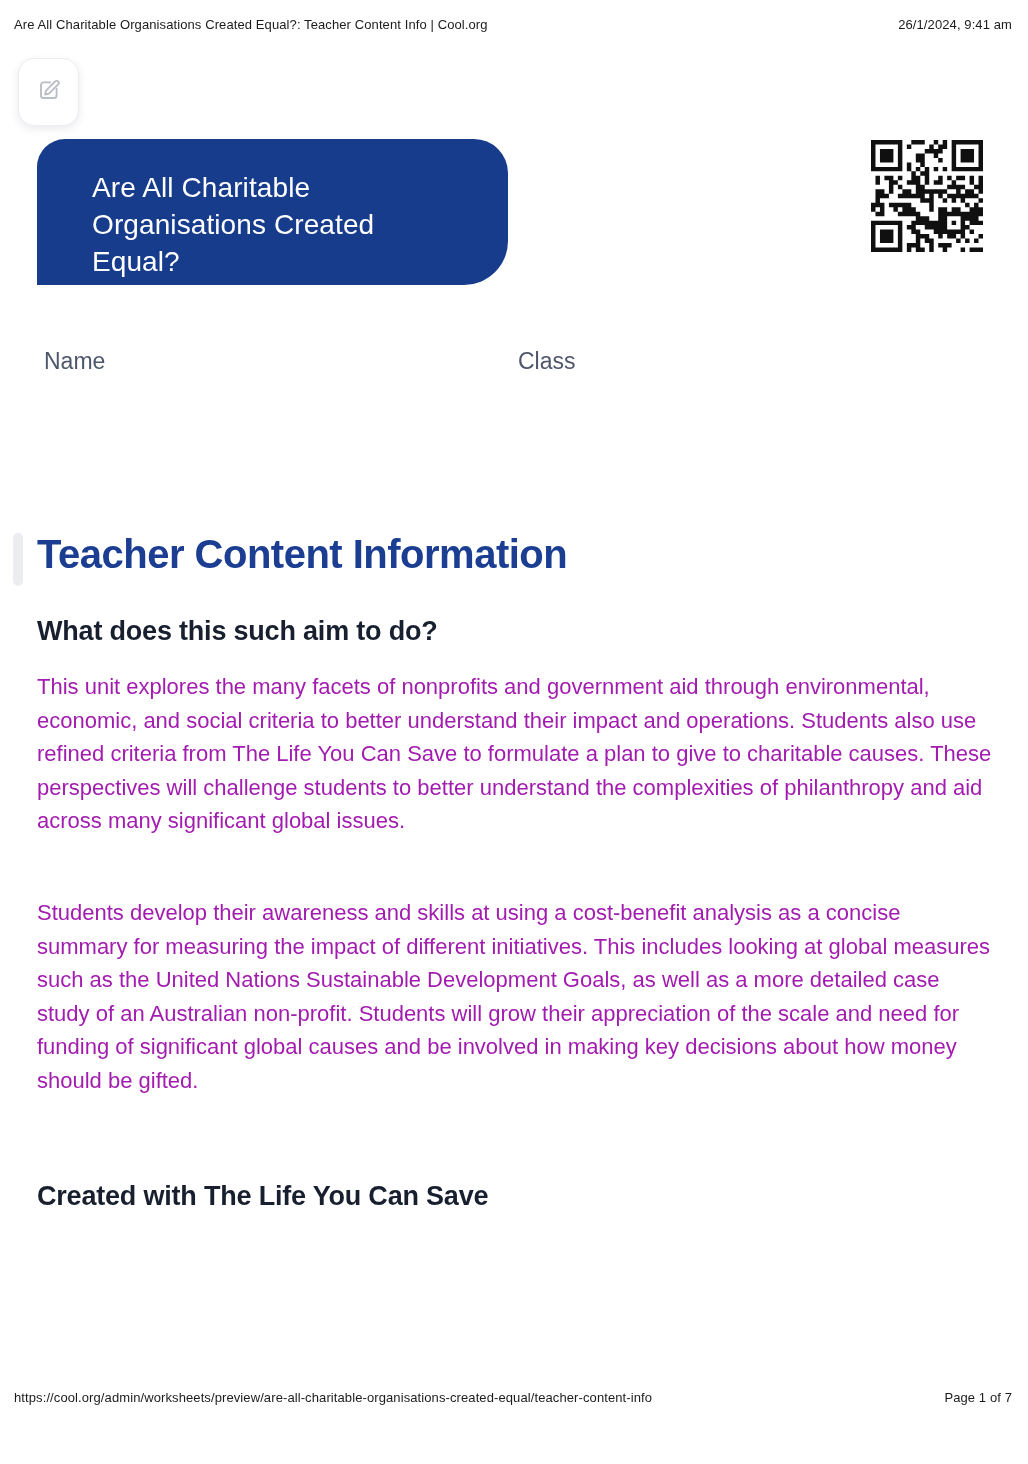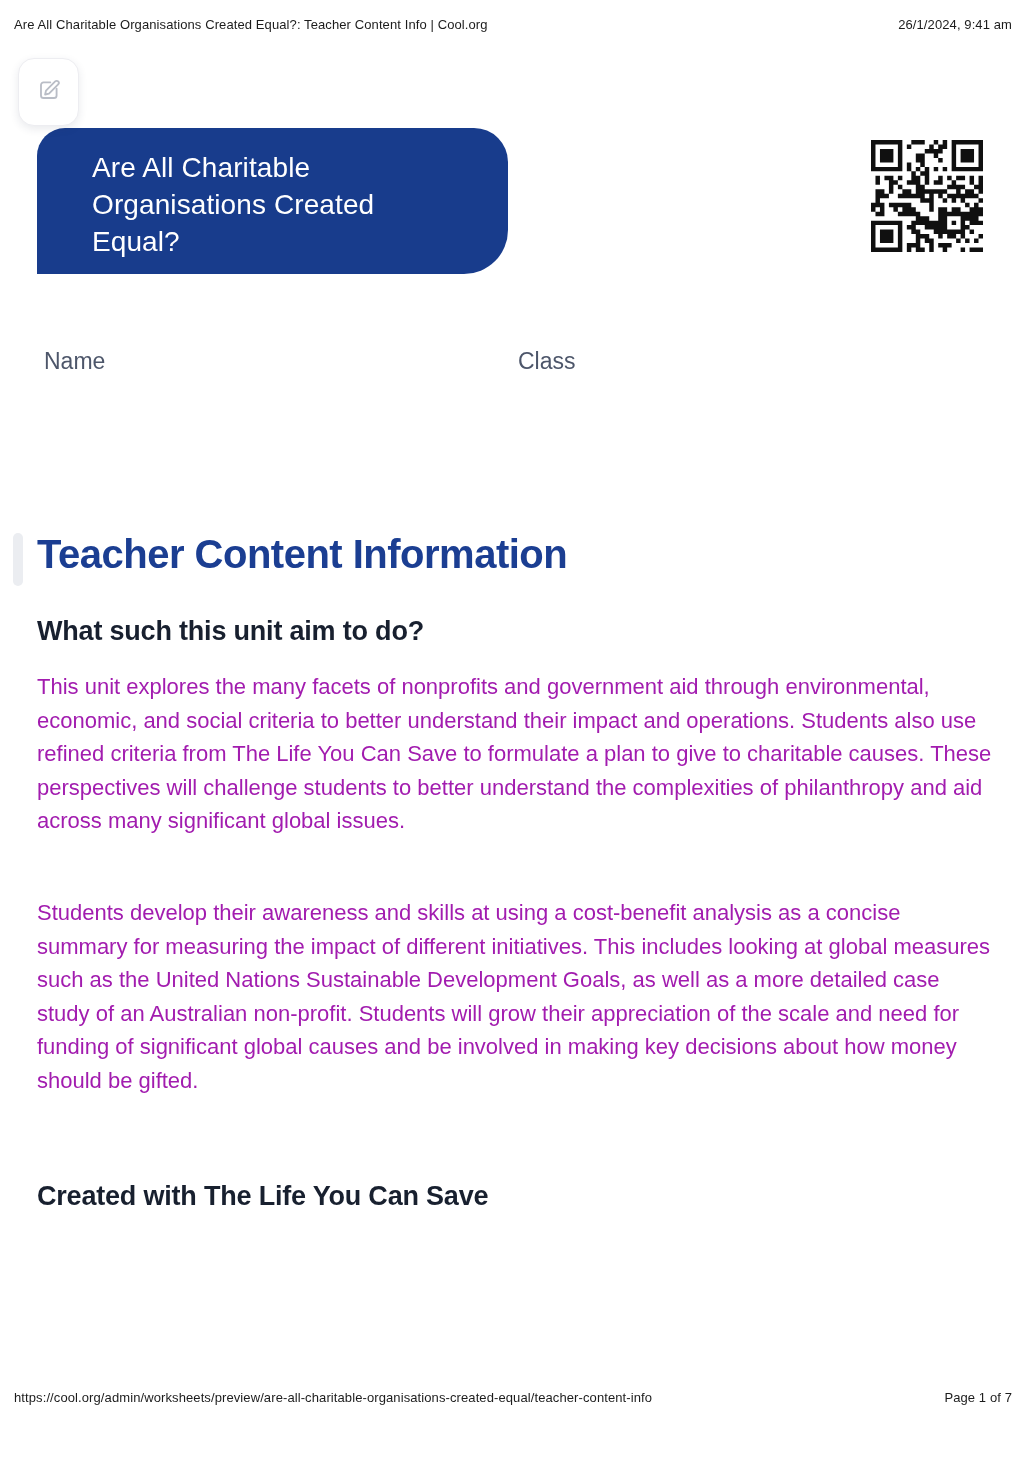--- a/index.html
+++ b/index.html
@@ -28,25 +28,25 @@
     border: 1px solid #ededf1;
     border-radius: 16px;
     box-shadow: 0 3px 8px rgba(40,50,80,.10);
     display: flex; align-items: center; justify-content: center;
     z-index: 3;
   }
   .edit-card svg { width: 26px; height: 26px; }
 
   
   .banner {
-    position: absolute; left: 37px; top: 128px;
+    position: absolute; left: 37px; top: 139px;
     width: 471px; height: 146px;
     border-radius: 28px 34px 44px 0;
     z-index: 2;
-    padding: 21px 20px 0 55px;
+    padding: 30px 20px 0 55px;
   }
   .banner h1 {
     font-size: 28px; line-height: 37px; font-weight: 400;
     max-width: 350px; letter-spacing: 0.1px;
   }
 
   
   .qr { position: absolute; left: 871px; top: 140px; width: 112px; height: 112px; }
 
   
@@ -108,21 +108,21 @@
 <svg class="qr" viewBox="0 0 112.5 112.5">
     <path d="M0.0 0.0h4.5v4.5h-4.5zM4.5 0.0h4.5v4.5h-4.5zM9.0 0.0h4.5v4.5h-4.5zM13.5 0.0h4.5v4.5h-4.5zM18.0 0.0h4.5v4.5h-4.5zM22.5 0.0h4.5v4.5h-4.5zM27.0 0.0h4.5v4.5h-4.5zM40.5 0.0h4.5v4.5h-4.5zM45.0 0.0h4.5v4.5h-4.5zM49.5 0.0h4.5v4.5h-4.5zM63.0 0.0h4.5v4.5h-4.5zM72.0 0.0h4.5v4.5h-4.5zM81.0 0.0h4.5v4.5h-4.5zM85.5 0.0h4.5v4.5h-4.5zM90.0 0.0h4.5v4.5h-4.5zM94.5 0.0h4.5v4.5h-4.5zM99.0 0.0h4.5v4.5h-4.5zM103.5 0.0h4.5v4.5h-4.5zM108.0 0.0h4.5v4.5h-4.5zM0.0 4.5h4.5v4.5h-4.5zM27.0 4.5h4.5v4.5h-4.5zM36.0 4.5h4.5v4.5h-4.5zM58.5 4.5h4.5v4.5h-4.5zM67.5 4.5h4.5v4.5h-4.5zM72.0 4.5h4.5v4.5h-4.5zM81.0 4.5h4.5v4.5h-4.5zM108.0 4.5h4.5v4.5h-4.5zM0.0 9.0h4.5v4.5h-4.5zM9.0 9.0h4.5v4.5h-4.5zM13.5 9.0h4.5v4.5h-4.5zM18.0 9.0h4.5v4.5h-4.5zM27.0 9.0h4.5v4.5h-4.5zM54.0 9.0h4.5v4.5h-4.5zM58.5 9.0h4.5v4.5h-4.5zM63.0 9.0h4.5v4.5h-4.5zM67.5 9.0h4.5v4.5h-4.5zM81.0 9.0h4.5v4.5h-4.5zM90.0 9.0h4.5v4.5h-4.5zM94.5 9.0h4.5v4.5h-4.5zM99.0 9.0h4.5v4.5h-4.5zM108.0 9.0h4.5v4.5h-4.5zM0.0 13.5h4.5v4.5h-4.5zM9.0 13.5h4.5v4.5h-4.5zM13.5 13.5h4.5v4.5h-4.5zM18.0 13.5h4.5v4.5h-4.5zM27.0 13.5h4.5v4.5h-4.5zM45.0 13.5h4.5v4.5h-4.5zM49.5 13.5h4.5v4.5h-4.5zM63.0 13.5h4.5v4.5h-4.5zM81.0 13.5h4.5v4.5h-4.5zM90.0 13.5h4.5v4.5h-4.5zM94.5 13.5h4.5v4.5h-4.5zM99.0 13.5h4.5v4.5h-4.5zM108.0 13.5h4.5v4.5h-4.5zM0.0 18.0h4.5v4.5h-4.5zM9.0 18.0h4.5v4.5h-4.5zM13.5 18.0h4.5v4.5h-4.5zM18.0 18.0h4.5v4.5h-4.5zM27.0 18.0h4.5v4.5h-4.5zM45.0 18.0h4.5v4.5h-4.5zM49.5 18.0h4.5v4.5h-4.5zM67.5 18.0h4.5v4.5h-4.5zM81.0 18.0h4.5v4.5h-4.5zM90.0 18.0h4.5v4.5h-4.5zM94.5 18.0h4.5v4.5h-4.5zM99.0 18.0h4.5v4.5h-4.5zM108.0 18.0h4.5v4.5h-4.5zM0.0 22.5h4.5v4.5h-4.5zM27.0 22.5h4.5v4.5h-4.5zM36.0 22.5h4.5v4.5h-4.5zM49.5 22.5h4.5v4.5h-4.5zM81.0 22.5h4.5v4.5h-4.5zM108.0 22.5h4.5v4.5h-4.5zM0.0 27.0h4.5v4.5h-4.5zM4.5 27.0h4.5v4.5h-4.5zM9.0 27.0h4.5v4.5h-4.5zM13.5 27.0h4.5v4.5h-4.5zM18.0 27.0h4.5v4.5h-4.5zM22.5 27.0h4.5v4.5h-4.5zM27.0 27.0h4.5v4.5h-4.5zM36.0 27.0h4.5v4.5h-4.5zM45.0 27.0h4.5v4.5h-4.5zM54.0 27.0h4.5v4.5h-4.5zM63.0 27.0h4.5v4.5h-4.5zM72.0 27.0h4.5v4.5h-4.5zM81.0 27.0h4.5v4.5h-4.5zM85.5 27.0h4.5v4.5h-4.5zM90.0 27.0h4.5v4.5h-4.5zM94.5 27.0h4.5v4.5h-4.5zM99.0 27.0h4.5v4.5h-4.5zM103.5 27.0h4.5v4.5h-4.5zM108.0 27.0h4.5v4.5h-4.5zM40.5 31.5h4.5v4.5h-4.5zM49.5 31.5h4.5v4.5h-4.5zM54.0 31.5h4.5v4.5h-4.5zM4.5 36.0h4.5v4.5h-4.5zM13.5 36.0h4.5v4.5h-4.5zM18.0 36.0h4.5v4.5h-4.5zM27.0 36.0h4.5v4.5h-4.5zM40.5 36.0h4.5v4.5h-4.5zM45.0 36.0h4.5v4.5h-4.5zM54.0 36.0h4.5v4.5h-4.5zM67.5 36.0h4.5v4.5h-4.5zM76.5 36.0h4.5v4.5h-4.5zM85.5 36.0h4.5v4.5h-4.5zM90.0 36.0h4.5v4.5h-4.5zM99.0 36.0h4.5v4.5h-4.5zM108.0 36.0h4.5v4.5h-4.5zM4.5 40.5h4.5v4.5h-4.5zM18.0 40.5h4.5v4.5h-4.5zM22.5 40.5h4.5v4.5h-4.5zM36.0 40.5h4.5v4.5h-4.5zM40.5 40.5h4.5v4.5h-4.5zM45.0 40.5h4.5v4.5h-4.5zM54.0 40.5h4.5v4.5h-4.5zM63.0 40.5h4.5v4.5h-4.5zM67.5 40.5h4.5v4.5h-4.5zM81.0 40.5h4.5v4.5h-4.5zM99.0 40.5h4.5v4.5h-4.5zM108.0 40.5h4.5v4.5h-4.5zM18.0 45.0h4.5v4.5h-4.5zM27.0 45.0h4.5v4.5h-4.5zM45.0 45.0h4.5v4.5h-4.5zM49.5 45.0h4.5v4.5h-4.5zM76.5 45.0h4.5v4.5h-4.5zM81.0 45.0h4.5v4.5h-4.5zM85.5 45.0h4.5v4.5h-4.5zM90.0 45.0h4.5v4.5h-4.5zM103.5 45.0h4.5v4.5h-4.5zM108.0 45.0h4.5v4.5h-4.5zM4.5 49.5h4.5v4.5h-4.5zM9.0 49.5h4.5v4.5h-4.5zM18.0 49.5h4.5v4.5h-4.5zM31.5 49.5h4.5v4.5h-4.5zM36.0 49.5h4.5v4.5h-4.5zM45.0 49.5h4.5v4.5h-4.5zM49.5 49.5h4.5v4.5h-4.5zM54.0 49.5h4.5v4.5h-4.5zM58.5 49.5h4.5v4.5h-4.5zM63.0 49.5h4.5v4.5h-4.5zM67.5 49.5h4.5v4.5h-4.5zM72.0 49.5h4.5v4.5h-4.5zM85.5 49.5h4.5v4.5h-4.5zM94.5 49.5h4.5v4.5h-4.5zM99.0 49.5h4.5v4.5h-4.5zM108.0 49.5h4.5v4.5h-4.5zM4.5 54.0h4.5v4.5h-4.5zM9.0 54.0h4.5v4.5h-4.5zM13.5 54.0h4.5v4.5h-4.5zM27.0 54.0h4.5v4.5h-4.5zM31.5 54.0h4.5v4.5h-4.5zM36.0 54.0h4.5v4.5h-4.5zM40.5 54.0h4.5v4.5h-4.5zM45.0 54.0h4.5v4.5h-4.5zM49.5 54.0h4.5v4.5h-4.5zM58.5 54.0h4.5v4.5h-4.5zM67.5 54.0h4.5v4.5h-4.5zM76.5 54.0h4.5v4.5h-4.5zM81.0 54.0h4.5v4.5h-4.5zM85.5 54.0h4.5v4.5h-4.5zM90.0 54.0h4.5v4.5h-4.5zM94.5 54.0h4.5v4.5h-4.5zM99.0 54.0h4.5v4.5h-4.5zM103.5 54.0h4.5v4.5h-4.5zM4.5 58.5h4.5v4.5h-4.5zM49.5 58.5h4.5v4.5h-4.5zM54.0 58.5h4.5v4.5h-4.5zM58.5 58.5h4.5v4.5h-4.5zM72.0 58.5h4.5v4.5h-4.5zM81.0 58.5h4.5v4.5h-4.5zM90.0 58.5h4.5v4.5h-4.5zM108.0 58.5h4.5v4.5h-4.5zM0.0 63.0h4.5v4.5h-4.5zM4.5 63.0h4.5v4.5h-4.5zM9.0 63.0h4.5v4.5h-4.5zM18.0 63.0h4.5v4.5h-4.5zM22.5 63.0h4.5v4.5h-4.5zM27.0 63.0h4.5v4.5h-4.5zM31.5 63.0h4.5v4.5h-4.5zM36.0 63.0h4.5v4.5h-4.5zM58.5 63.0h4.5v4.5h-4.5zM94.5 63.0h4.5v4.5h-4.5zM103.5 63.0h4.5v4.5h-4.5zM0.0 67.5h4.5v4.5h-4.5zM9.0 67.5h4.5v4.5h-4.5zM22.5 67.5h4.5v4.5h-4.5zM31.5 67.5h4.5v4.5h-4.5zM36.0 67.5h4.5v4.5h-4.5zM40.5 67.5h4.5v4.5h-4.5zM58.5 67.5h4.5v4.5h-4.5zM67.5 67.5h4.5v4.5h-4.5zM72.0 67.5h4.5v4.5h-4.5zM81.0 67.5h4.5v4.5h-4.5zM85.5 67.5h4.5v4.5h-4.5zM99.0 67.5h4.5v4.5h-4.5zM103.5 67.5h4.5v4.5h-4.5zM108.0 67.5h4.5v4.5h-4.5zM4.5 72.0h4.5v4.5h-4.5zM9.0 72.0h4.5v4.5h-4.5zM27.0 72.0h4.5v4.5h-4.5zM31.5 72.0h4.5v4.5h-4.5zM36.0 72.0h4.5v4.5h-4.5zM40.5 72.0h4.5v4.5h-4.5zM45.0 72.0h4.5v4.5h-4.5zM67.5 72.0h4.5v4.5h-4.5zM72.0 72.0h4.5v4.5h-4.5zM76.5 72.0h4.5v4.5h-4.5zM81.0 72.0h4.5v4.5h-4.5zM85.5 72.0h4.5v4.5h-4.5zM90.0 72.0h4.5v4.5h-4.5zM94.5 72.0h4.5v4.5h-4.5zM99.0 72.0h4.5v4.5h-4.5zM103.5 72.0h4.5v4.5h-4.5zM108.0 72.0h4.5v4.5h-4.5zM45.0 76.5h4.5v4.5h-4.5zM49.5 76.5h4.5v4.5h-4.5zM54.0 76.5h4.5v4.5h-4.5zM67.5 76.5h4.5v4.5h-4.5zM72.0 76.5h4.5v4.5h-4.5zM90.0 76.5h4.5v4.5h-4.5zM94.5 76.5h4.5v4.5h-4.5zM99.0 76.5h4.5v4.5h-4.5zM103.5 76.5h4.5v4.5h-4.5zM0.0 81.0h4.5v4.5h-4.5zM4.5 81.0h4.5v4.5h-4.5zM9.0 81.0h4.5v4.5h-4.5zM13.5 81.0h4.5v4.5h-4.5zM18.0 81.0h4.5v4.5h-4.5zM22.5 81.0h4.5v4.5h-4.5zM27.0 81.0h4.5v4.5h-4.5zM40.5 81.0h4.5v4.5h-4.5zM45.0 81.0h4.5v4.5h-4.5zM49.5 81.0h4.5v4.5h-4.5zM54.0 81.0h4.5v4.5h-4.5zM58.5 81.0h4.5v4.5h-4.5zM63.0 81.0h4.5v4.5h-4.5zM67.5 81.0h4.5v4.5h-4.5zM72.0 81.0h4.5v4.5h-4.5zM81.0 81.0h4.5v4.5h-4.5zM90.0 81.0h4.5v4.5h-4.5zM99.0 81.0h4.5v4.5h-4.5zM103.5 81.0h4.5v4.5h-4.5zM108.0 81.0h4.5v4.5h-4.5zM0.0 85.5h4.5v4.5h-4.5zM27.0 85.5h4.5v4.5h-4.5zM36.0 85.5h4.5v4.5h-4.5zM40.5 85.5h4.5v4.5h-4.5zM54.0 85.5h4.5v4.5h-4.5zM58.5 85.5h4.5v4.5h-4.5zM63.0 85.5h4.5v4.5h-4.5zM67.5 85.5h4.5v4.5h-4.5zM72.0 85.5h4.5v4.5h-4.5zM90.0 85.5h4.5v4.5h-4.5zM94.5 85.5h4.5v4.5h-4.5zM0.0 90.0h4.5v4.5h-4.5zM9.0 90.0h4.5v4.5h-4.5zM13.5 90.0h4.5v4.5h-4.5zM18.0 90.0h4.5v4.5h-4.5zM27.0 90.0h4.5v4.5h-4.5zM40.5 90.0h4.5v4.5h-4.5zM45.0 90.0h4.5v4.5h-4.5zM63.0 90.0h4.5v4.5h-4.5zM67.5 90.0h4.5v4.5h-4.5zM72.0 90.0h4.5v4.5h-4.5zM76.5 90.0h4.5v4.5h-4.5zM81.0 90.0h4.5v4.5h-4.5zM85.5 90.0h4.5v4.5h-4.5zM90.0 90.0h4.5v4.5h-4.5zM99.0 90.0h4.5v4.5h-4.5zM0.0 94.5h4.5v4.5h-4.5zM9.0 94.5h4.5v4.5h-4.5zM13.5 94.5h4.5v4.5h-4.5zM18.0 94.5h4.5v4.5h-4.5zM27.0 94.5h4.5v4.5h-4.5zM45.0 94.5h4.5v4.5h-4.5zM49.5 94.5h4.5v4.5h-4.5zM54.0 94.5h4.5v4.5h-4.5zM67.5 94.5h4.5v4.5h-4.5zM76.5 94.5h4.5v4.5h-4.5zM81.0 94.5h4.5v4.5h-4.5zM90.0 94.5h4.5v4.5h-4.5zM108.0 94.5h4.5v4.5h-4.5zM0.0 99.0h4.5v4.5h-4.5zM9.0 99.0h4.5v4.5h-4.5zM13.5 99.0h4.5v4.5h-4.5zM18.0 99.0h4.5v4.5h-4.5zM27.0 99.0h4.5v4.5h-4.5zM45.0 99.0h4.5v4.5h-4.5zM54.0 99.0h4.5v4.5h-4.5zM58.5 99.0h4.5v4.5h-4.5zM85.5 99.0h4.5v4.5h-4.5zM94.5 99.0h4.5v4.5h-4.5zM103.5 99.0h4.5v4.5h-4.5zM0.0 103.5h4.5v4.5h-4.5zM27.0 103.5h4.5v4.5h-4.5zM36.0 103.5h4.5v4.5h-4.5zM40.5 103.5h4.5v4.5h-4.5zM45.0 103.5h4.5v4.5h-4.5zM58.5 103.5h4.5v4.5h-4.5zM67.5 103.5h4.5v4.5h-4.5zM72.0 103.5h4.5v4.5h-4.5zM76.5 103.5h4.5v4.5h-4.5zM0.0 108.0h4.5v4.5h-4.5zM4.5 108.0h4.5v4.5h-4.5zM9.0 108.0h4.5v4.5h-4.5zM13.5 108.0h4.5v4.5h-4.5zM18.0 108.0h4.5v4.5h-4.5zM22.5 108.0h4.5v4.5h-4.5zM27.0 108.0h4.5v4.5h-4.5zM36.0 108.0h4.5v4.5h-4.5zM45.0 108.0h4.5v4.5h-4.5zM49.5 108.0h4.5v4.5h-4.5zM58.5 108.0h4.5v4.5h-4.5zM72.0 108.0h4.5v4.5h-4.5zM90.0 108.0h4.5v4.5h-4.5zM99.0 108.0h4.5v4.5h-4.5zM103.5 108.0h4.5v4.5h-4.5zM108.0 108.0h4.5v4.5h-4.5z" fill="#101010"></path>
   </svg>
 
 <span class="field-label name">Name</span>
 <span class="field-label class">Class</span>
 
 <div class="accent-bar"></div>
 <h1 class="section-title" style="color: rgb(27, 62, 146);">Teacher Content Information</h1>
 
-<h2 class="h2 aim">What such this unit aim to do?</h2>
+<h2 class="h2 aim">What does this such aim to do?</h2>
 <p class="body-par p1">This unit explores the many facets of nonprofits and government aid through environmental, economic, and social criteria to better understand their impact and operations. Students also use refined criteria from The Life You Can Save to formulate a plan to give to charitable causes. These perspectives will challenge students to better understand the complexities of philanthropy and aid across many significant global issues.</p>
 <p class="body-par p2">Students develop their awareness and skills at using a cost-benefit analysis as a concise summary for measuring the impact of different initiatives. This includes looking at global measures such as the United Nations Sustainable Development Goals, as well as a more detailed case study of an Australian non-profit. Students will grow their appreciation of the scale and need for funding of significant global causes and be involved in making key decisions about how money should be gifted.</p>
 
 <h2 class="h2 created">Created with The Life You Can Save</h2>
 
 <div class="print-footer">
   <span>https://cool.org/admin/worksheets/preview/are-all-charitable-organisations-created-equal/teacher-content-info</span>
   <span>Page 1 of 7</span>
 </div>
 

